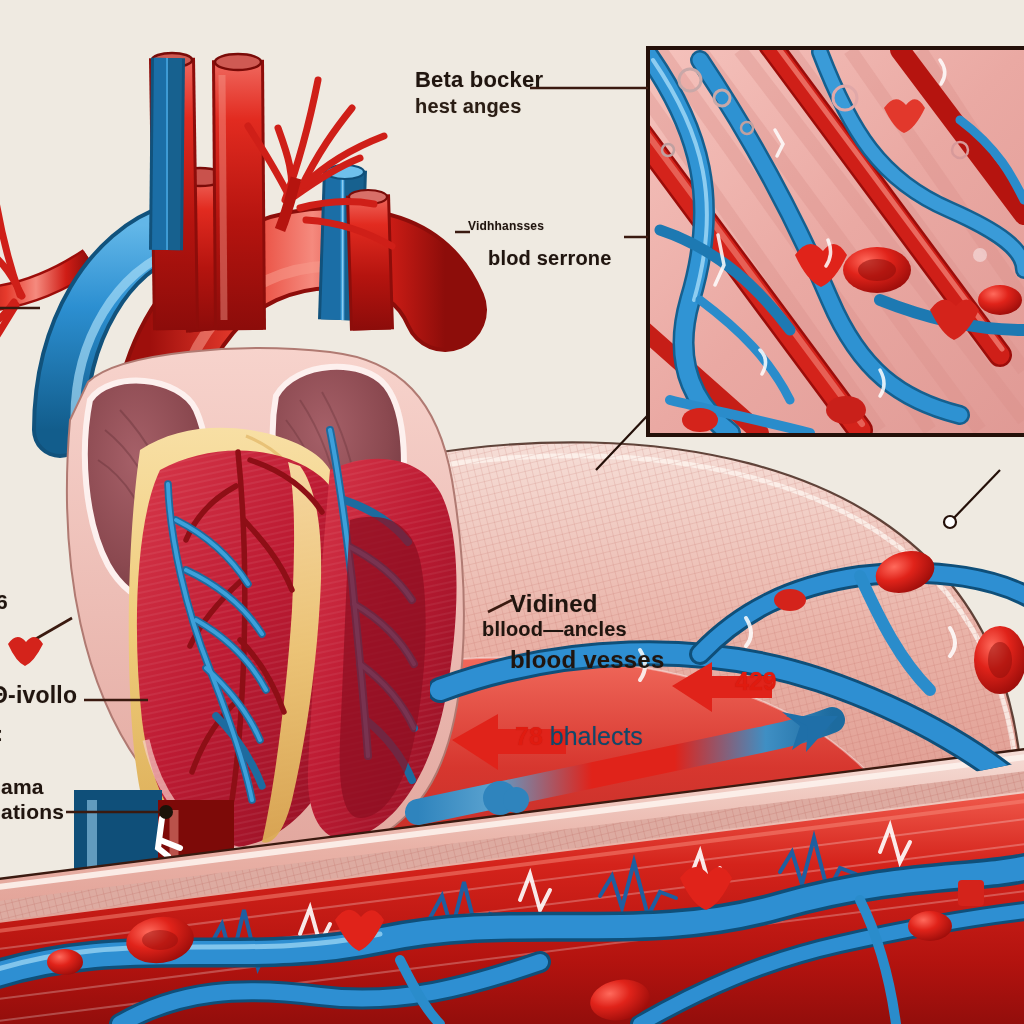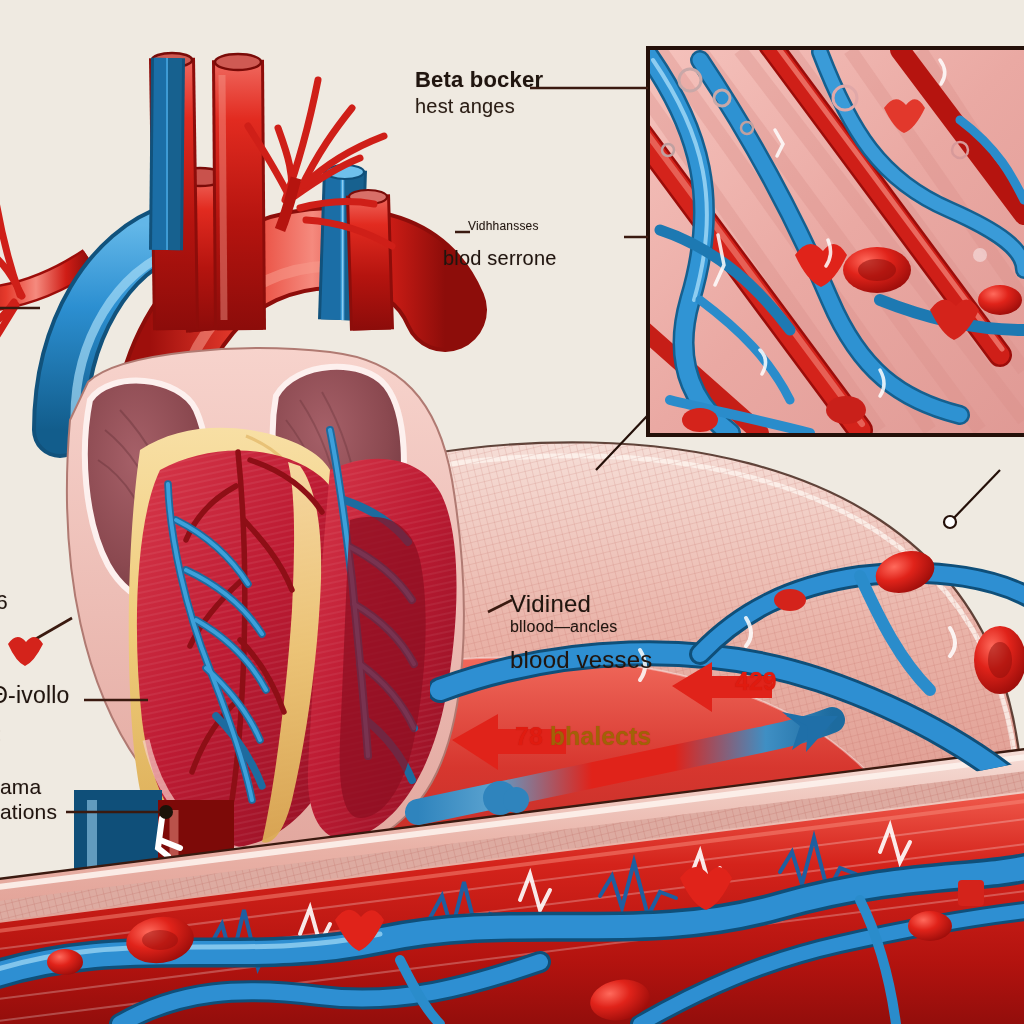--- a/index.html
+++ b/index.html
@@ -13,40 +13,41 @@
   #art{position:absolute;left:0;top:0;width:1024px;height:1024px;}
 
   
   .lbl{
     position:absolute;
     color:#20150f;
     letter-spacing:.2px;
     line-height:1.18;
     white-space:pre;
     text-shadow:0 0 1px rgba(60,40,30,.25);
+    font-weight:bold;
   }
   .lbl.bold{font-weight:bold;}
   .l-beta{left:415px;top:67px;font-size:22px;font-weight:bold;}
   .l-beta2{left:415px;top:95px;font-size:20px;color:#2a1d14;}
   .l-vid{left:468px;top:219px;font-size:12px;}
-  .l-vid2{left:443px;top:247px;font-size:20px;}
+  .l-vid2{left:488px;top:247px;font-size:20px;}
   .l-wide1{left:510px;top:590px;font-size:24px;}
-  .l-wide2{left:510px;top:618px;font-size:16px;}
+  .l-wide2{left:482px;top:618px;font-size:20px;}
   .l-wide3{left:510px;top:646px;font-size:24px;}
   .l-six{left:-4px;top:590px;font-size:21px;}
   .l-ivollo{left:-10px;top:682px;font-size:23px;}
   .l-colon{left:-4px;top:722px;font-size:21px;}
   .l-nama{left:-12px;top:775px;font-size:21px;}
   .l-hations{left:-12px;top:800px;font-size:21px;}
 
   .num{
     position:absolute;color:#e01b10;font-weight:bold;font-size:25px;
     text-shadow:0 0 1px rgba(160,20,10,.5);
   }
-  .num .suf{color:#a16207;font-weight:bold;}
+  .num .suf{color:#0c4a6e;font-weight:normal;}
   .n-429{left:735px;top:667px;}
   .n-44{left:515px;top:722px;font-size:25px;}
 </style>
 </head>
 <body>
 
 <div id="stage">
 
 <svg id="art" viewBox="0 0 1024 1024">
   <defs>

